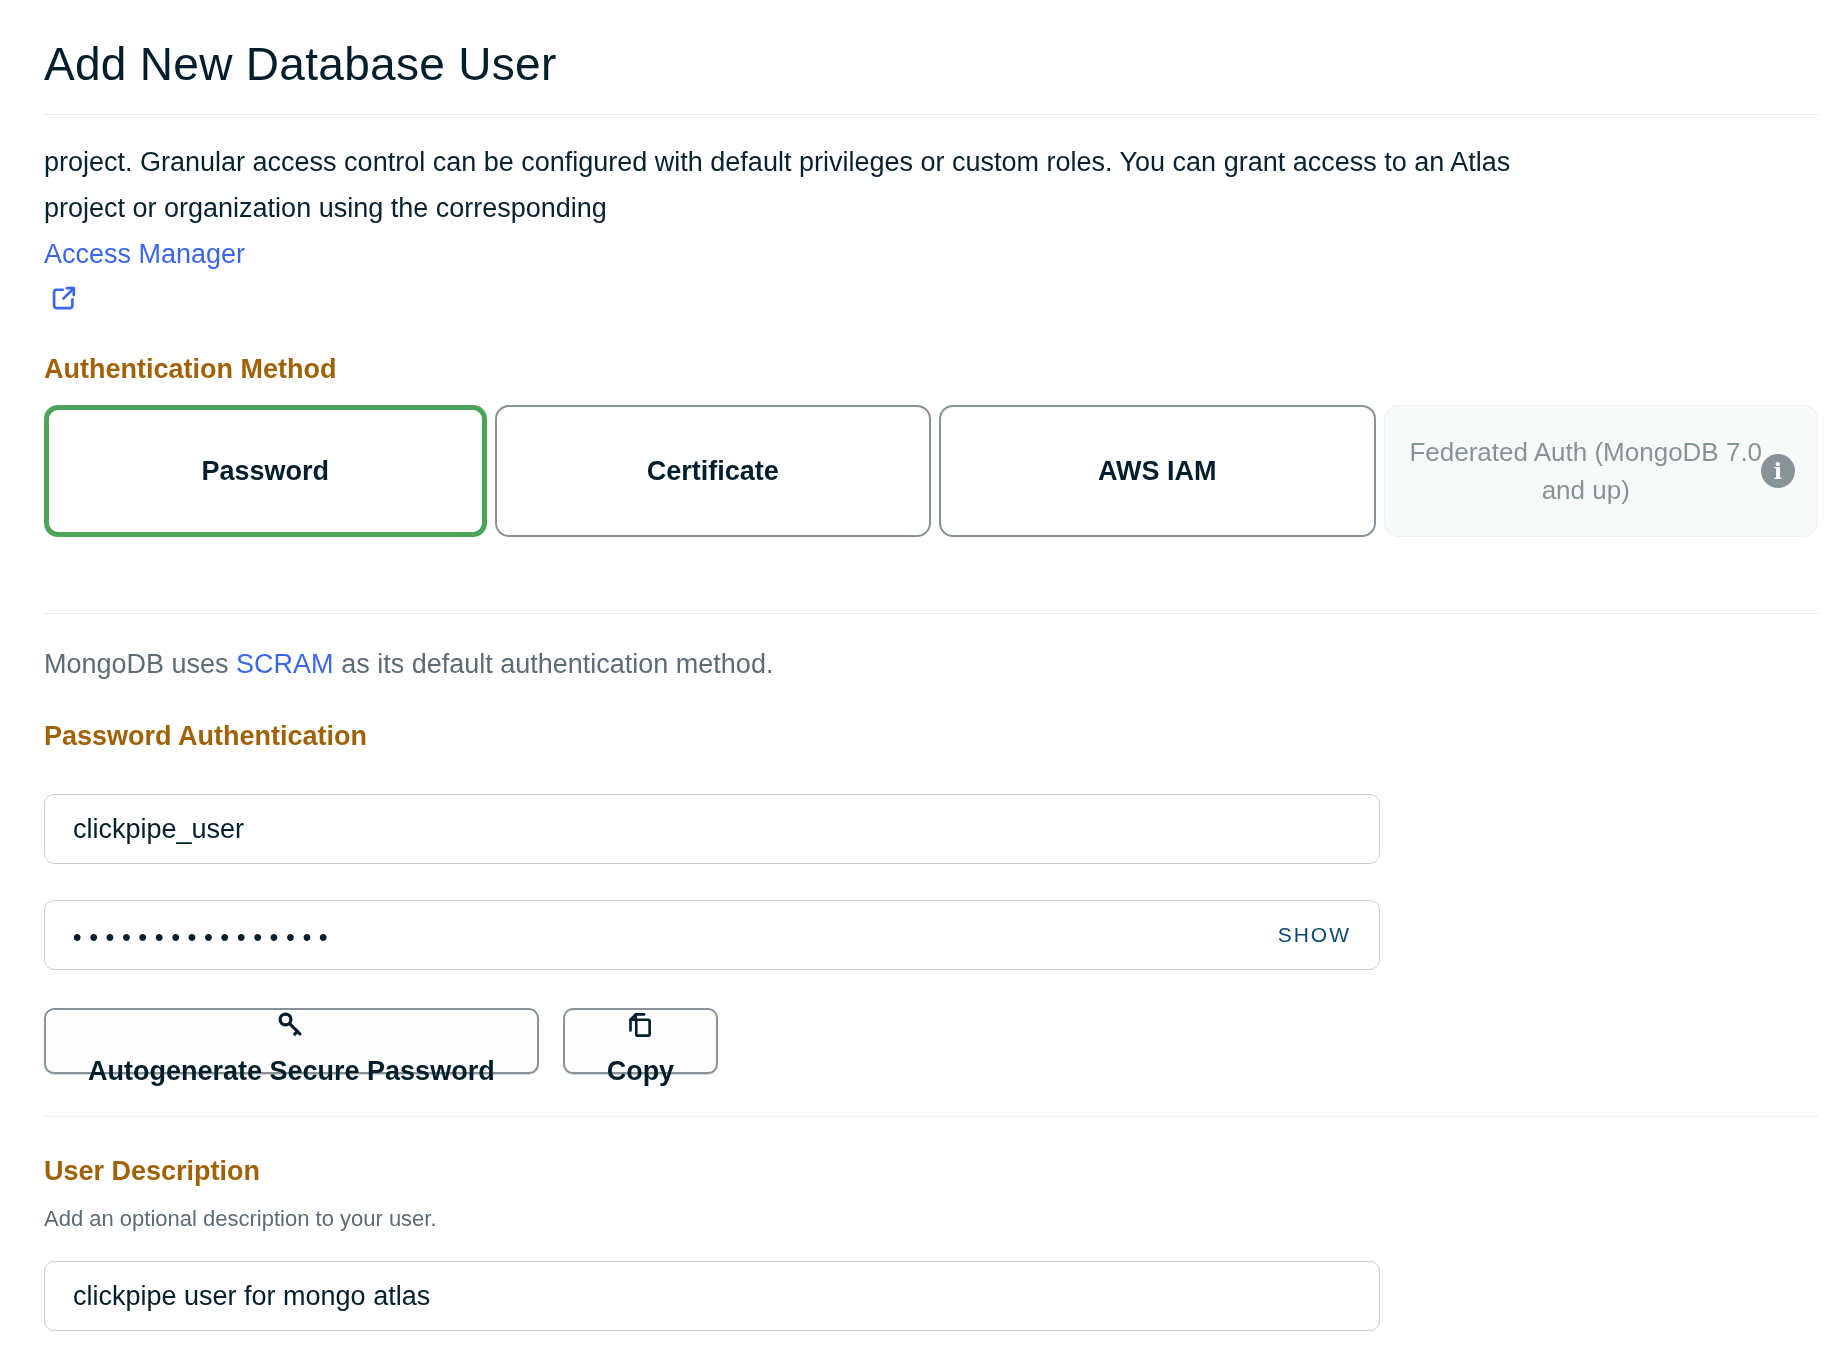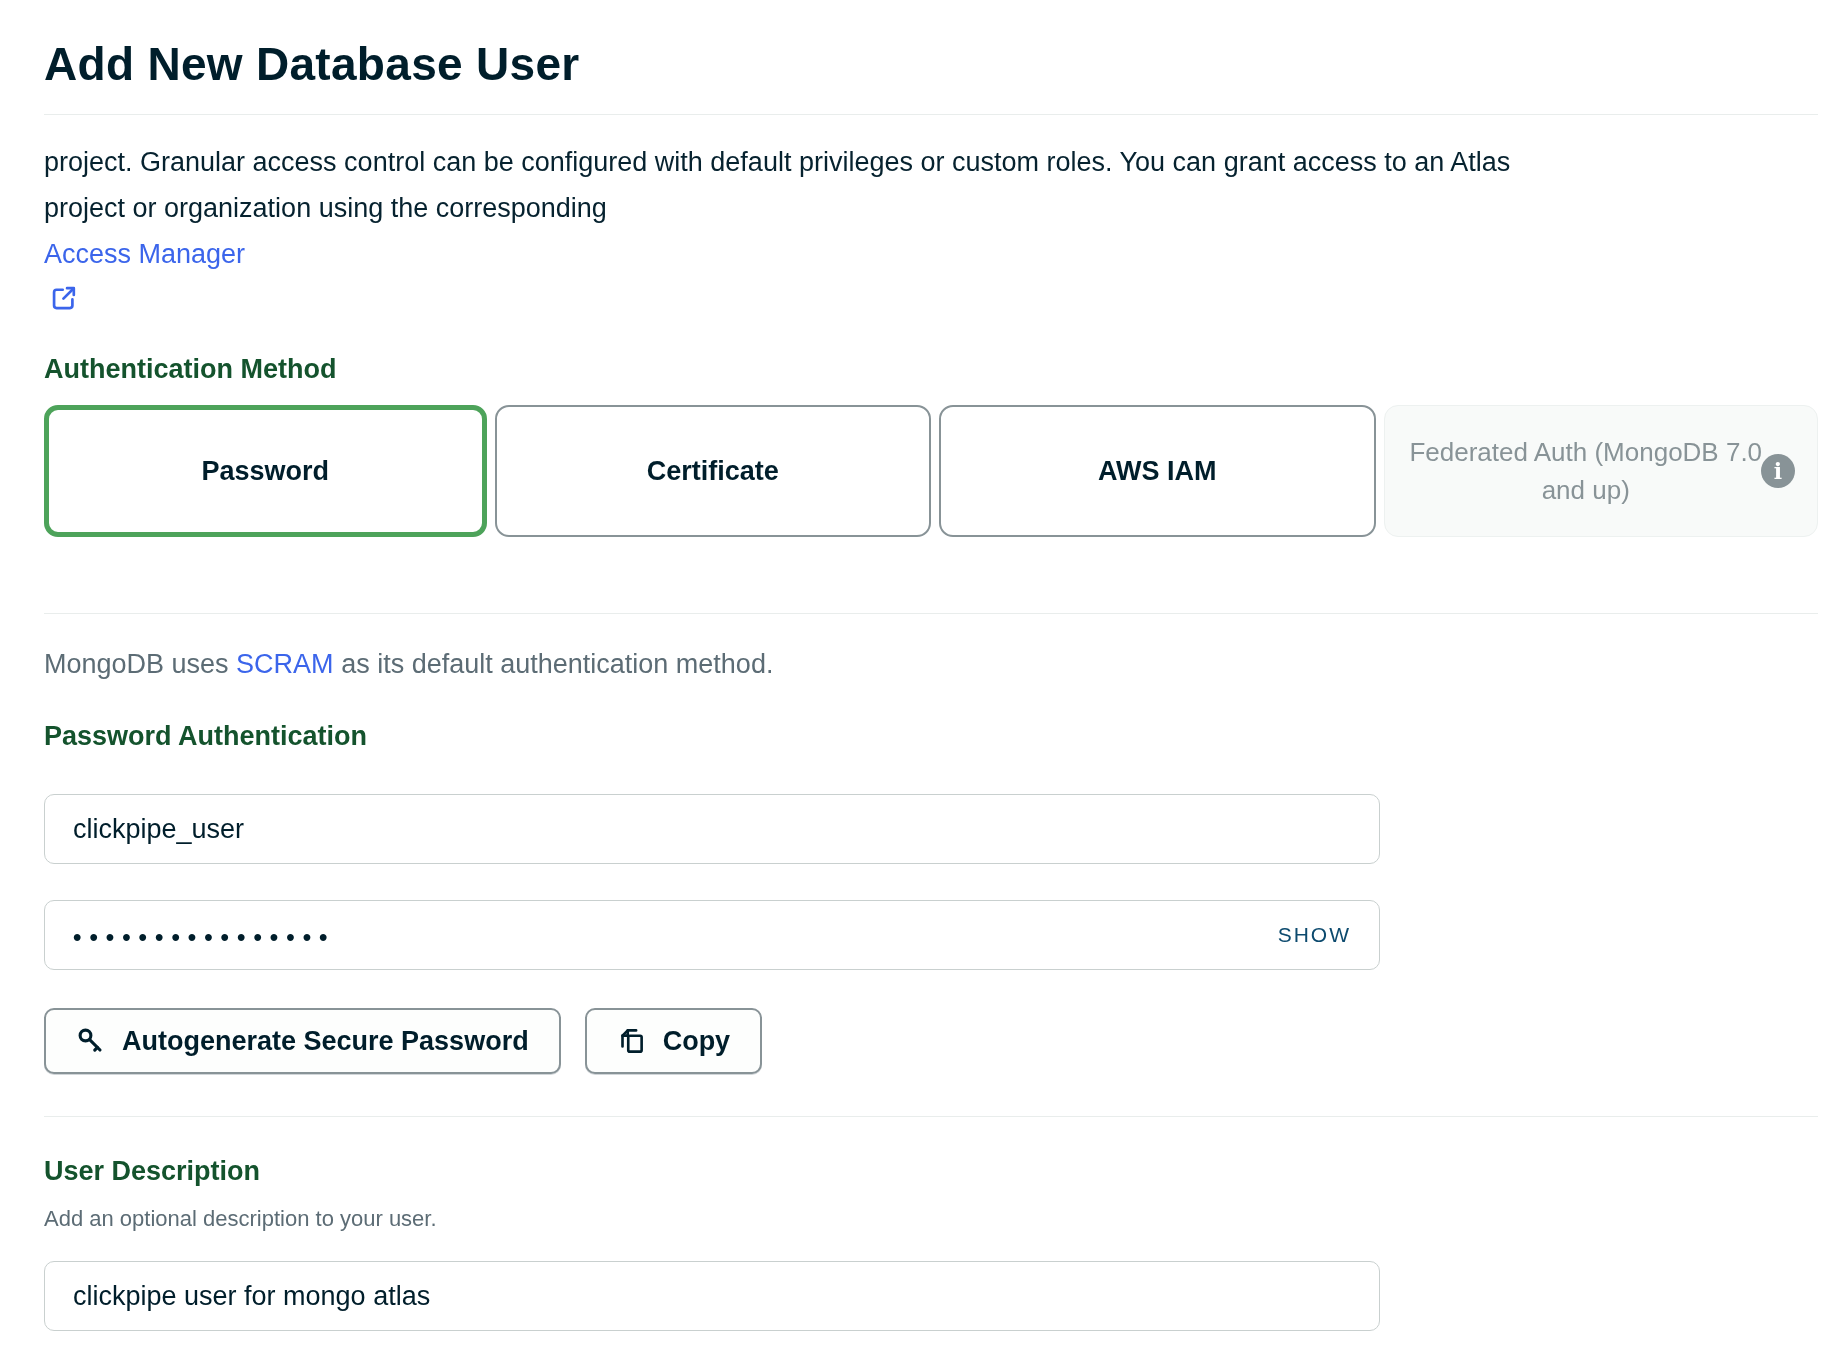--- a/index.html
+++ b/index.html
@@ -5,38 +5,38 @@
   html, body { margin: 0; padding: 0; background: #ffffff; }
   body {
     width: 1846px; height: 1356px; overflow: hidden;
     font-family: "Liberation Sans", sans-serif;
     color: #001E2B;
     box-sizing: border-box;
   }
   .page { padding: 36px 28px 0 44px; }
 
   .page-title {
-    margin: 0; font-size: 46px; font-weight: 700; letter-spacing: 0.3px;
+    margin: 0; font-size: 46px; font-weight: 400; letter-spacing: 0.3px;
     color: #001E2B; line-height: 56px;
   }
   .divider { border: none; border-top: 1px solid #E9EDEC; margin: 0; }
   .divider-1 { margin-top: 22px; }
   .divider-2 { margin-top: 76px; }
   .divider-3 { margin-top: 42px; }
 
   .desc { margin: 24px 0 0 0; font-size: 27px; line-height: 46px; color: #06222f; }
   .desc span { display: block; }
   .desc .line-inline { display: block; }
   .desc .line-inline > span { display: inline; }
 
   .link { color: #3B65EB; text-decoration: none; cursor: pointer; }
   .ext-icon { vertical-align: -3px; margin-left: 6px; }
 
   .section-label {
-    margin: 30px 0 0 0; font-size: 27px; font-weight: 700; color: #14532d; line-height: 32px;
+    margin: 30px 0 0 0; font-size: 27px; font-weight: 700; color: #a16207; line-height: 32px;
   }
 
   .cards { display: flex; gap: 8px; margin-top: 20px; }
   .card {
     flex: 1 1 0; height: 132px; box-sizing: border-box;
     border: 2px solid #889397; border-radius: 14px; background: #ffffff;
     display: flex; align-items: center; justify-content: center;
     font-size: 27px; font-weight: 700; color: #001E2B;
     cursor: pointer; position: relative;
   }
@@ -75,25 +75,26 @@
   }
   .show-btn {
     background: none; border: none; padding: 0; margin: 0;
     font-family: "Liberation Sans", sans-serif;
     font-size: 21px; letter-spacing: 2px; color: #0c4a6e; cursor: pointer;
   }
 
   .btn-row { display: flex; gap: 24px; margin-top: 38px; }
   .btn {
     display: inline-flex; align-items: center; gap: 16px;
-    height: 66px; padding: 0 30px; box-sizing: border-box;
+    height: 66px; padding: 0 42px; box-sizing: border-box;
     background: #FDFEFD; border: 2px solid #889397; border-radius: 10px;
     font-family: "Liberation Sans", sans-serif;
     font-size: 27px; font-weight: 700; color: #001E2B; cursor: pointer;
     box-shadow: 0 1px 0 rgba(0,30,43,0.18);
+    flex-direction: column;
   }
   .btn svg { flex: 0 0 auto; }
 
   .helper { margin: 16px 0 0 0; font-size: 22px; color: #5C6C75; line-height: 32px; }
   .desc-input { margin-top: 26px; }
 </style>
 </head>
 <body>
 
 <div class="page">

